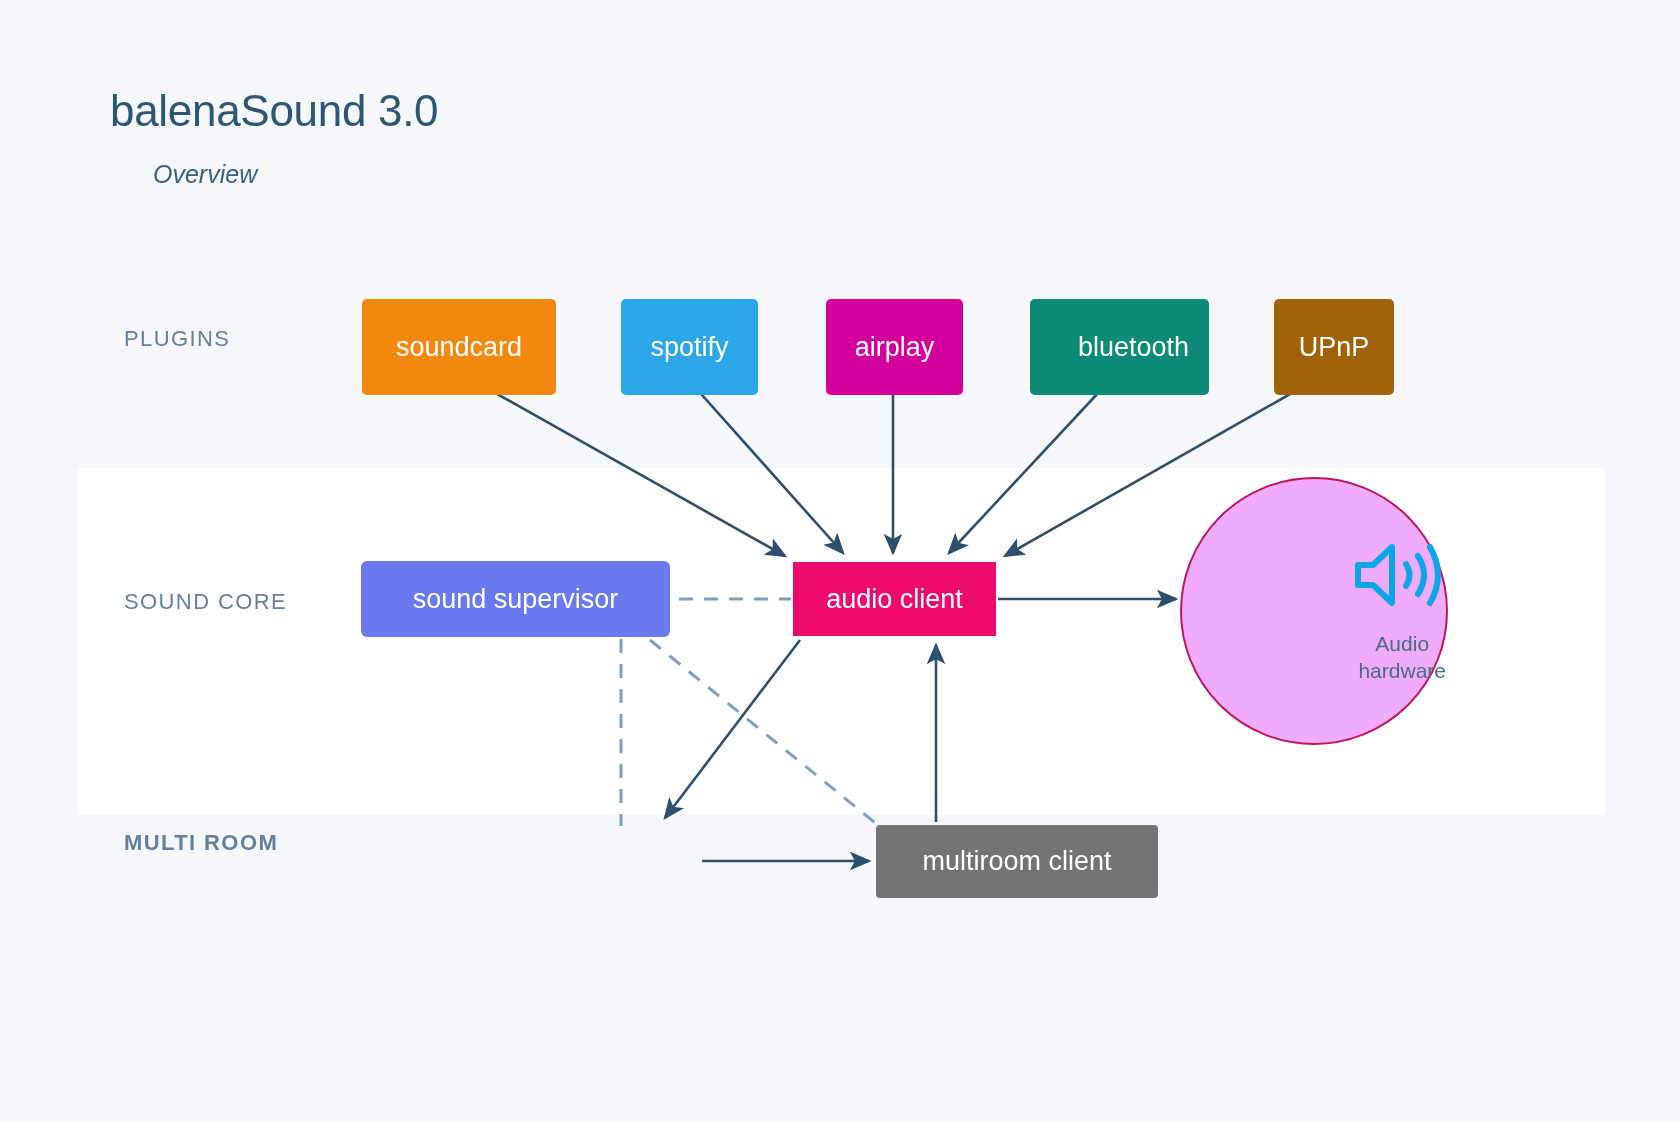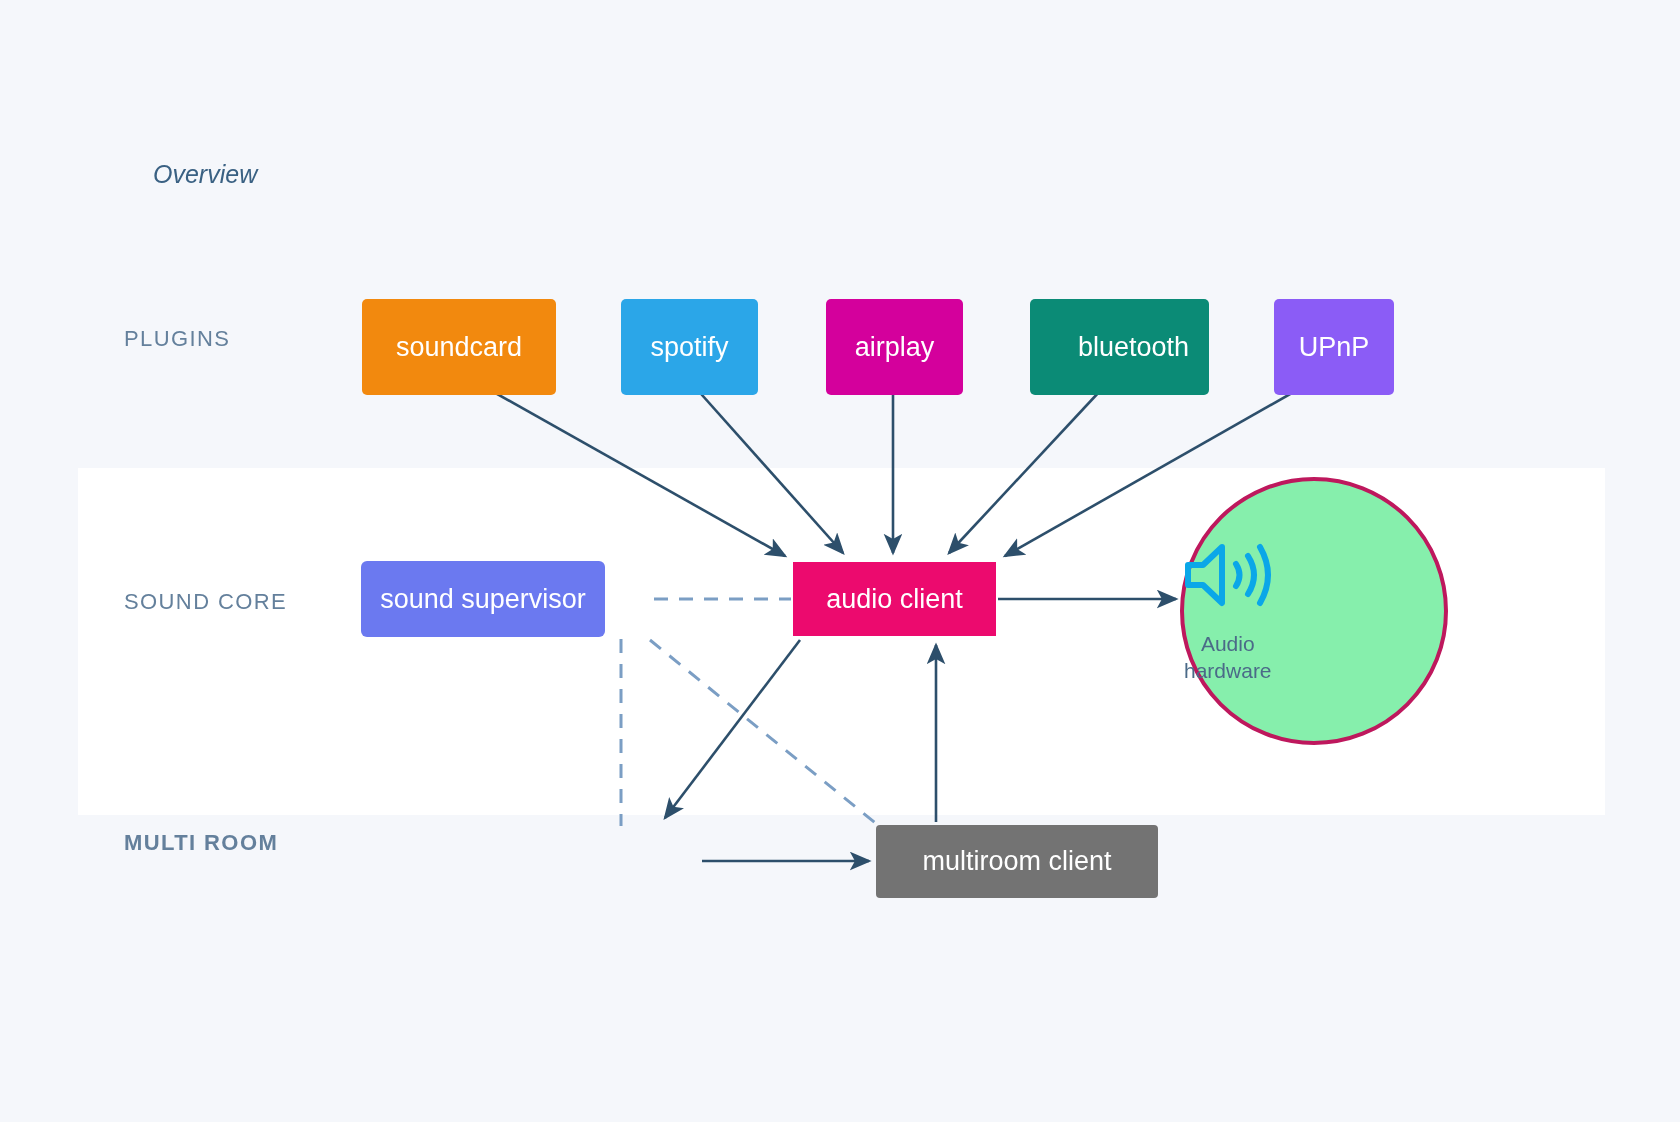--- a/index.html
+++ b/index.html
@@ -71,24 +71,24 @@
     white-space: nowrap;
   }
   .node.plugin      { border-radius: 5px; height: 96px; top: 299px; }
   .node.rounded     { border-radius: 6px; }
   .node.square      { border-radius: 0px; }
 
   #node-soundcard        { left: 362px; width: 194px; background: #f2890e; }
   #node-spotify          { left: 621px; width: 137px; background: #2ba6e8; }
   #node-airplay          { left: 826px; width: 137px; background: #d4009c; }
   #node-bluetooth        { left: 1030px; width: 179px; background: #0b8b76; padding-left: 28px; }
-  #node-upnp             { left: 1274px; width: 120px; background: #8b5cf6; }
+  #node-upnp             { left: 1274px; width: 120px; background: #a16207; }
 
   #node-supervisor {
-    left: 361px; top: 561px; width: 244px; height: 76px;
+    left: 361px; top: 561px; width: 309px; height: 76px;
     background: #6b79f0; border-radius: 6px;
   }
   #node-audioblock {
     left: 793px; top: 562px; width: 203px; height: 74px;
     background: #ec0a6e; border-radius: 0;
   }
   #node-mr-server {
     left: 411px; top: 825px; width: 289px; height: 73px;
     background: #76ae0c; border-radius: 6px;
   }
@@ -98,25 +98,25 @@
   }
 
   
   #hardware {
     position: absolute;
     left: 1180px;
     top: 477px;
     width: 268px;
     height: 268px;
     border-radius: 50%;
-    border: 4px solid #be185d;
-    background: #86efac;
+    border: 2px solid #be185d;
+    background: #f0abfc;
     display: flex;
     flex-direction: column;
-    align-items: flex-start;
+    align-items: flex-end;
     justify-content: center;
     box-sizing: border-box;
   }
   #hardware .speaker-icon { margin-bottom: 14px; }
   #hardware .hw-label {
     font-size: 21px;
     color: #4b6a88;
     line-height: 1.3;
     text-align: center;
   }
@@ -159,20 +159,21 @@
     <g stroke="#7b9ec4" stroke-width="3" fill="none" stroke-dasharray="14 11">
 
       <path d="M654,599 L791,599"></path>
 
       <path d="M621,639 L621,826"></path>
 
       <path d="M650,640 L879,826"></path>
     </g>
   </svg>
 
+  <div class="title">balenaSound 3.0</div>
   <div class="subtitle">Overview</div>
 
   <div class="row-label" style="left:124px; top:326px;">PLUGINS</div>
   <div class="row-label" style="left:124px; top:589px;">SOUND CORE</div>
   <div class="row-label" style="left:124px; top:830px;font-weight:bold;">MULTI ROOM</div>
 
   <div class="node plugin" id="node-soundcard">soundcard</div>
   <div class="node plugin" id="node-spotify">spotify</div>
   <div class="node plugin" id="node-airplay">airplay</div>
   <div class="node plugin" id="node-bluetooth">bluetooth</div>

